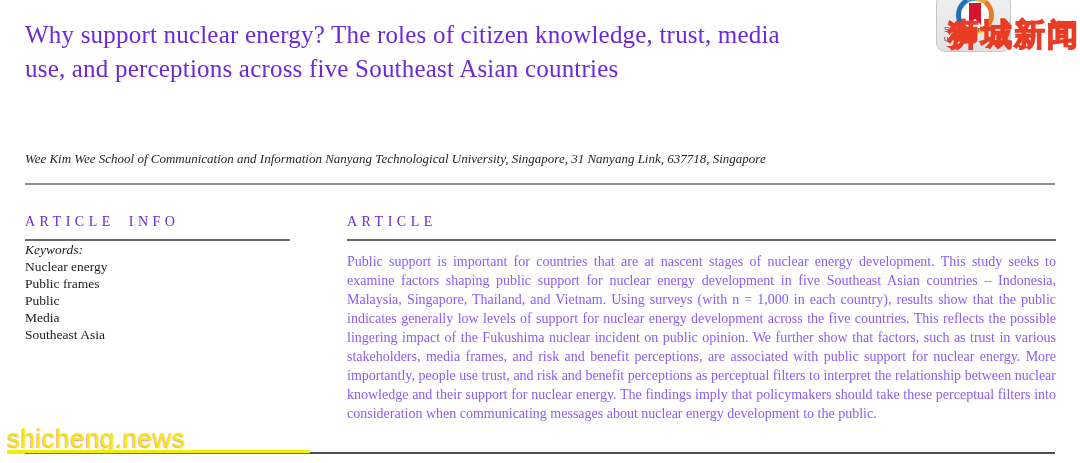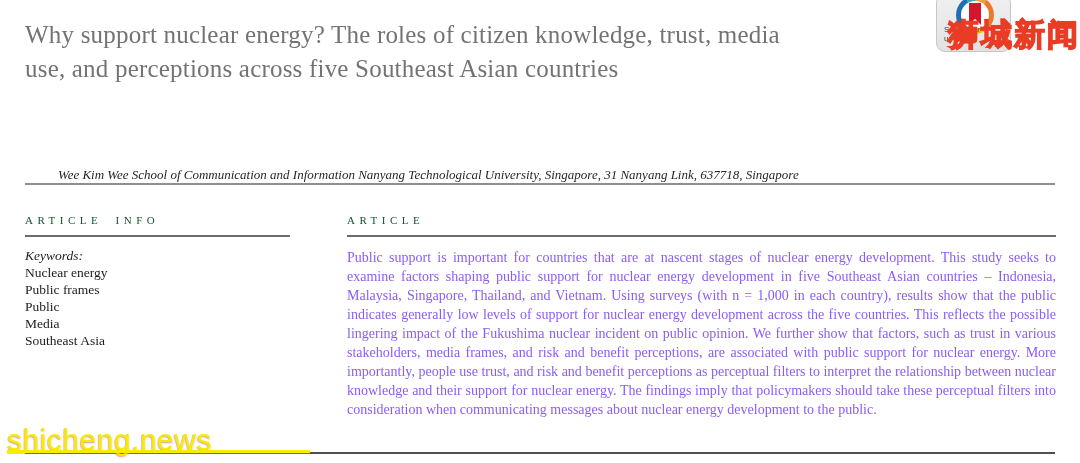--- a/index.html
+++ b/index.html
@@ -11,56 +11,55 @@
     color: #1c1c1c;
     position: relative;
     overflow: hidden;
   }
   .page { position: absolute; inset: 0; }
 
   
   .title {
     position: absolute; left: 25px; top: 18px;
     margin: 0; font-size: 25px; font-weight: 400;
-    line-height: 34px; color: #737373; letter-spacing: 0.2px;
+    line-height: 34px; color: #6d28d9; letter-spacing: 0.2px;
   }
   .tline { display: block; white-space: nowrap; }
 
   
   .authors {
     position: absolute; left: 25px; top: 110px;
     font-size: 19px; color: #1a1a1a;
   }
   .author-marker {
     color: #6aa7dd; font-size: 12px;
     position: relative; top: -8px; margin: 0 3px 0 2px;
   }
 
   
   .affiliation {
-    position: absolute; left: 25px; top: 167px;
+    position: absolute; left: 25px; top: 151px;
     font-style: italic; font-size: 13px; color: #262626;
     white-space: nowrap;
-    margin-left: 33px;
   }
 
   
   .rule-full   { position: absolute; left: 25px; top: 183px; width: 1030px; height: 2px; background: #8f8f8f; }
   .rule-bottom { position: absolute; left: 25px; top: 452px; width: 1030px; height: 2px; background: #4f4f4f; }
 
   
   .sec-head {
-    font-size: 11px; letter-spacing: 4.5px; word-spacing: 6px;
-    color: #14532d; white-space: nowrap;
+    font-size: 14px; letter-spacing: 4.5px; word-spacing: 6px;
+    color: #6d28d9; white-space: nowrap;
   }
   .rule-col { height: 2px; background: #6b6b6b; margin-top: 9px; }
 
   
   .col-left { position: absolute; left: 25px; top: 214px; width: 265px; }
-  .kw-label { margin-top: 10px; font-style: italic; font-size: 13.5px; line-height: 17px; }
+  .kw-label { margin-top: 0; font-style: italic; font-size: 13.5px; line-height: 17px; }
   .kw-item  { font-size: 13.5px; line-height: 17px; }
 
   
   .col-right { position: absolute; left: 347px; top: 214px; width: 709px; }
   .abstract-text {
     margin: 11px 0 0 0;
     font-size: 14px; line-height: 19px;
     text-align: justify; color: #8b5cf6;
   }
 
@@ -103,21 +102,21 @@
     color: #a16207;
     -webkit-text-stroke: 1.4px #ea3b24;
     text-shadow: 0 0 1px #ea3b24;
     z-index: 3; white-space: nowrap;
   }
 
   
   .watermark {
     position: absolute; left: 7px; top: 423px;
     font-family: "Liberation Sans", sans-serif;
-    font-size: 30px; color: #f2ee00; letter-spacing: 0.5px;
+    font-size: 26px; color: #f2ee00; letter-spacing: 0.5px;
     text-shadow: -1px 1px 0 rgba(235,120,110,0.55), 1px 2px 1px rgba(240,170,130,0.3);
     z-index: 4; white-space: nowrap;
   }
   .watermark-underline {
     position: absolute; left: 7px; top: 450px;
     width: 303px; height: 3px; background: #f2ee00;
     box-shadow: 0 1px 0 rgba(235,120,110,0.4);
     z-index: 4;
   }
 </style>

